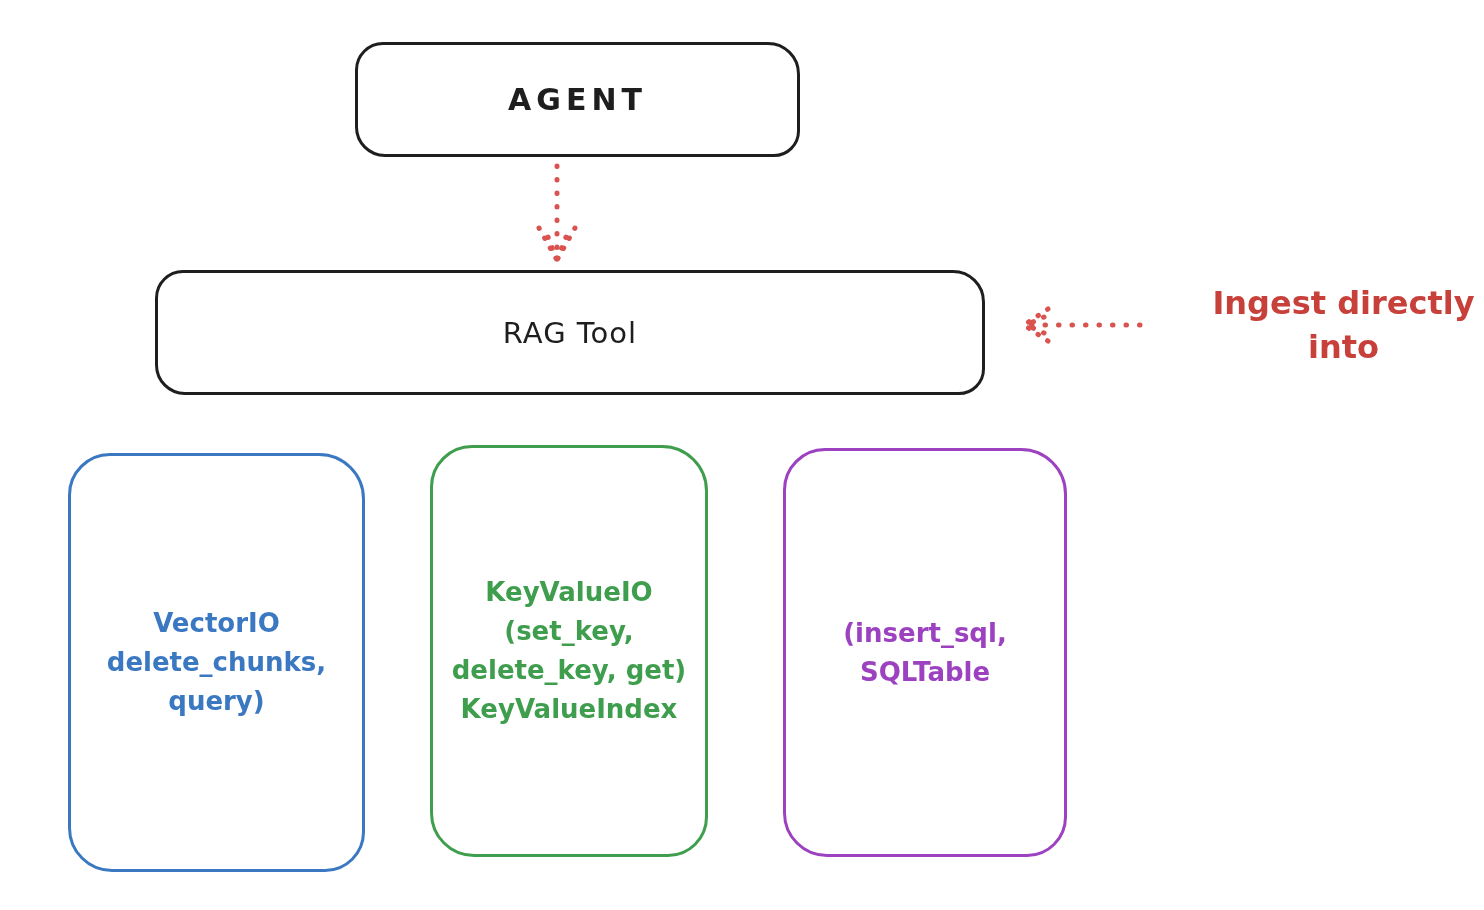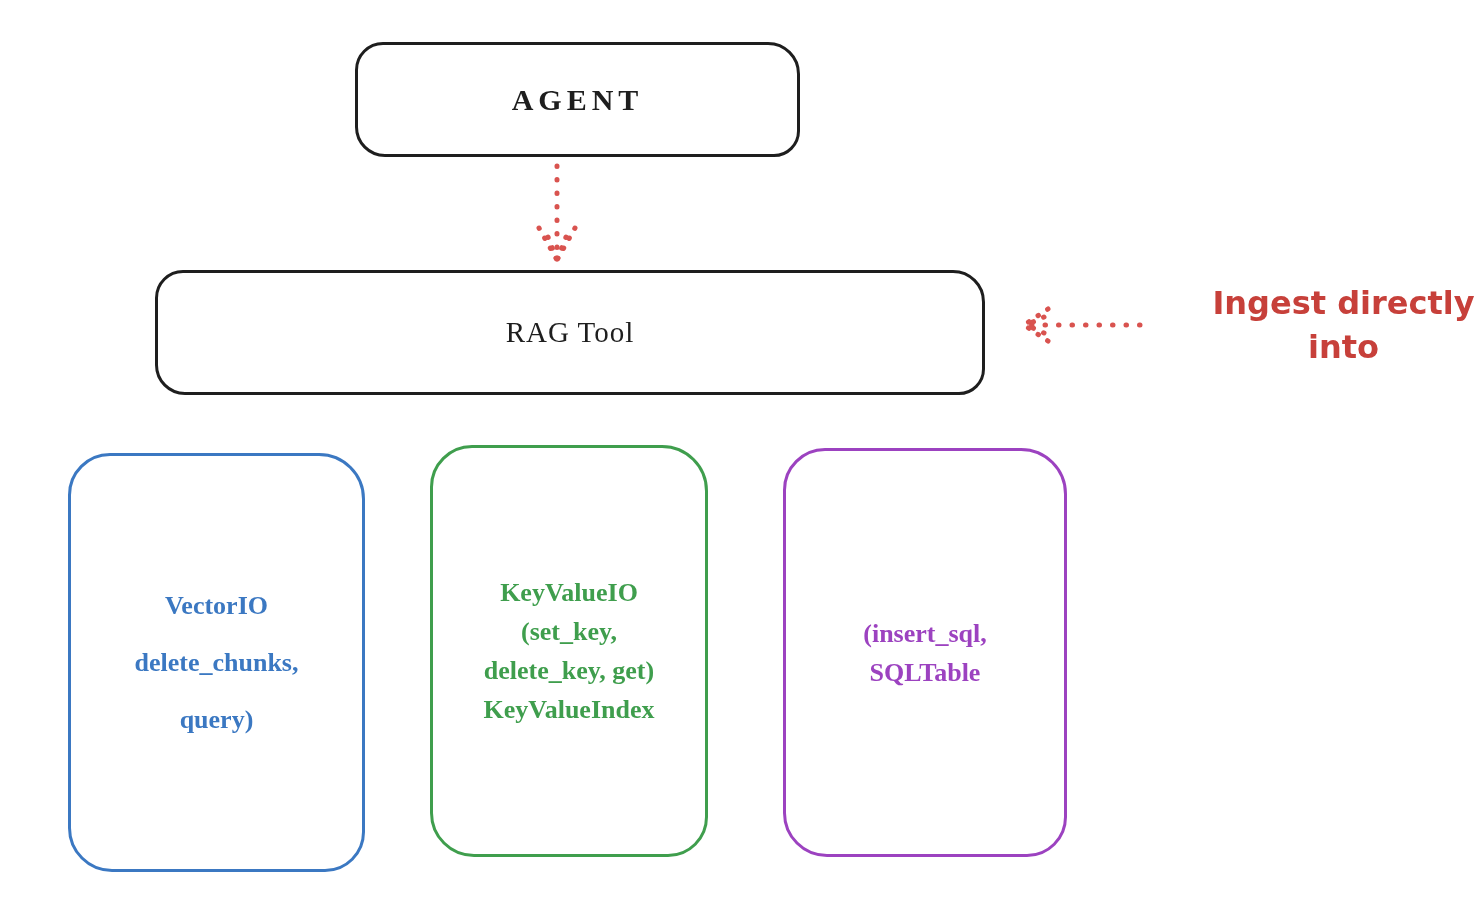--- a/index.html
+++ b/index.html
@@ -21,21 +21,20 @@
     font-family: "DejaVu Sans", sans-serif;
     overflow: hidden;
   }
   .box {
     position: absolute;
     background: var(--background);
     display: flex;
     align-items: center;
     justify-content: center;
     text-align: center;
-    font-family: Liberation Serif, serif;
   }
   .black-box {
     border: 3px solid var(--stroke-black);
     border-radius: 28px 32px 26px 30px;
     color: var(--stroke-black);
   }
   .agent-box {
     left: 355px; top: 42px; width: 445px; height: 115px;
     font-size: 30px; font-weight: 600; letter-spacing: 5px;
   }
@@ -47,21 +46,21 @@
     border: 3.5px solid;
     border-radius: 42px 46px 40px 44px;
     flex-direction: column;
     font-weight: 600;
     font-size: 26px;
     line-height: 1.5;
   }
   .storage-box .index-label { }
   .vector-box {
     left: 68px; top: 453px; width: 297px; height: 419px;
-    border-color: var(--vector-blue); color: var(--vector-blue); gap: 18px;
+    border-color: var(--vector-blue); color: var(--vector-blue);
   }
   .keyvalue-box {
     left: 430px; top: 445px; width: 278px; height: 412px;
     border-color: var(--keyvalue-green); color: var(--keyvalue-green);
   }
   .relational-box {
     left: 783px; top: 448px; width: 284px; height: 409px;
     border-color: var(--relational-purple); color: var(--relational-purple);
   }
   .arrow-svg { position: absolute; overflow: visible; }

